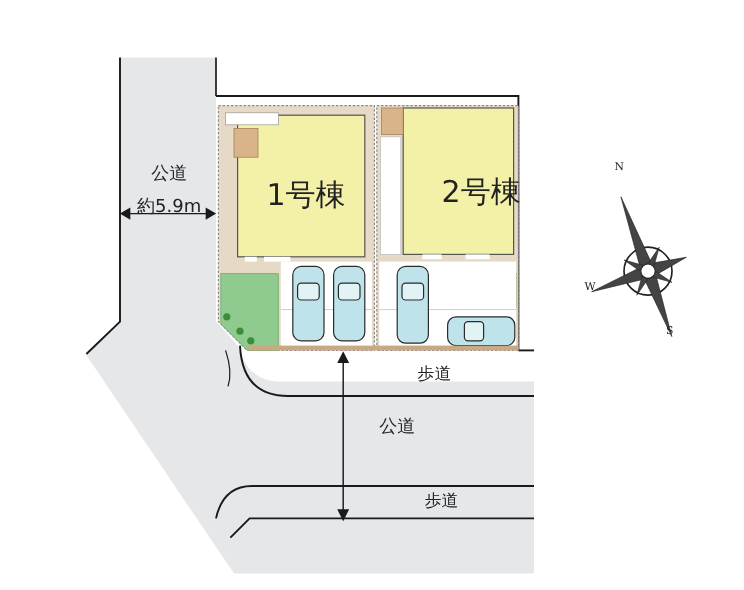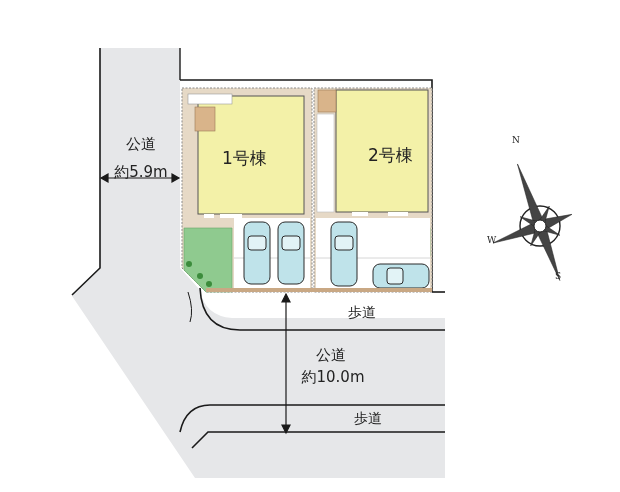--- a/index.html
+++ b/index.html
@@ -1,20 +1,20 @@
 <!DOCTYPE html>
 <html><head>
 <meta charset="utf-8">
 <style>
   html,body{margin:0;padding:0;background:#ffffff;}
   #stage{position:relative;width:620px;height:492px;overflow:hidden;background:#ffffff;font-family:"DejaVu Sans",sans-serif;}
   svg{position:absolute;left:0;top:0;}
   .lbl{position:absolute;color:#222;font-family:"DejaVu Sans",sans-serif;white-space:nowrap;line-height:1;}
   .road-lbl{font-size:15px;text-align:center;}
-  .bld-lbl{font-size:17px;}
+  .bld-lbl{font-size:25px;}
   .walk-lbl{font-size:14px;}
   .compass-lbl{font-size:9px;font-family:"DejaVu Serif",serif;}
 </style>
 </head>
 <body>
 
 <div id="stage">
 <svg width="620" height="492" viewBox="0 0 620 492">
 
   <path d="M100 48 L180 48 L180 268 L200 290 Q205 316 232 318 L445 318 L445 478 L195 478 L72 296 L100 268 Z" fill="#e6e7e9"></path>
@@ -113,19 +113,18 @@
 </svg>
 
 <div class="lbl road-lbl" style="left:106px;top:137px;width:70px;">公道</div>
 <div class="lbl road-lbl" style="left:104px;top:165px;width:74px;">約5.9m</div>
 
 <div class="lbl bld-lbl" style="left:222px;top:150px;">1号棟</div>
 <div class="lbl bld-lbl" style="left:368px;top:147px;">2号棟</div>
 
 <div class="lbl walk-lbl" style="left:348px;top:305px;">歩道</div>
 <div class="lbl road-lbl" style="left:296px;top:348px;width:70px;">公道</div>
-<div class="lbl road-lbl" style="left:288px;top:370px;width:90px;">約10.0m</div>
 <div class="lbl walk-lbl" style="left:354px;top:411px;">歩道</div>
 
 <div class="lbl compass-lbl" style="left:512px;top:136px;">N</div>
 <div class="lbl compass-lbl" style="left:487px;top:236px;">W</div>
 <div class="lbl compass-lbl" style="left:555px;top:272px;">S</div>
 </div>
 
 </body></html>

